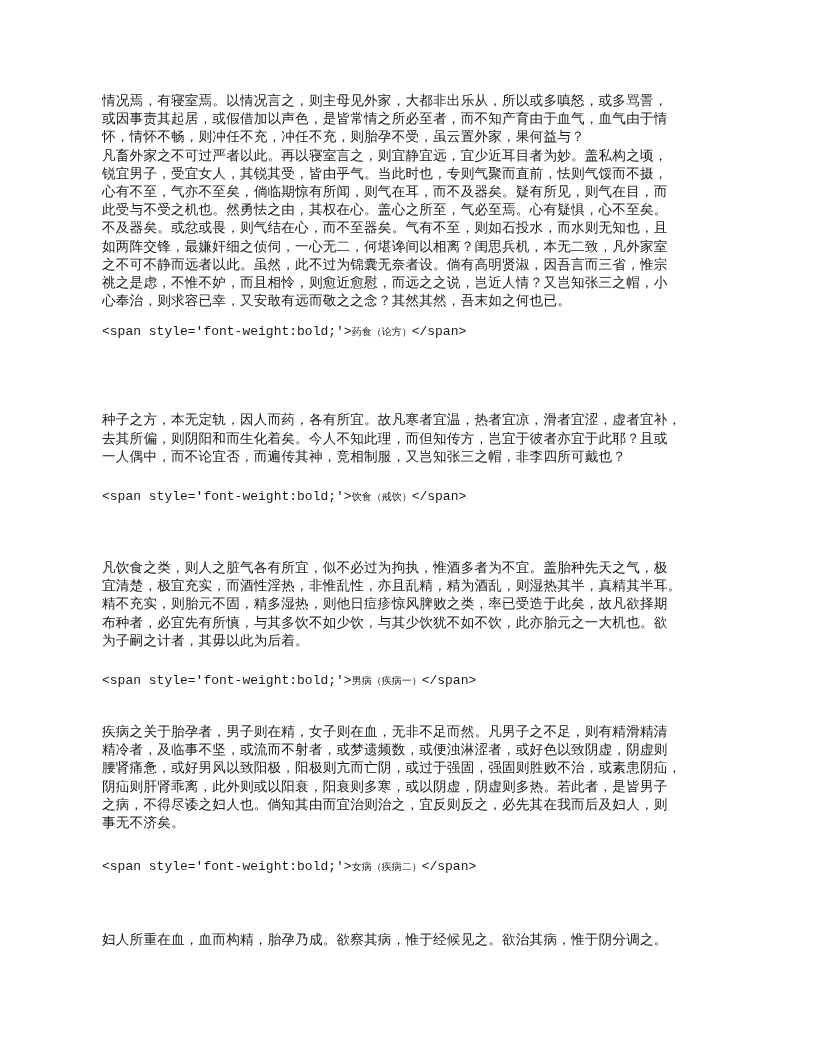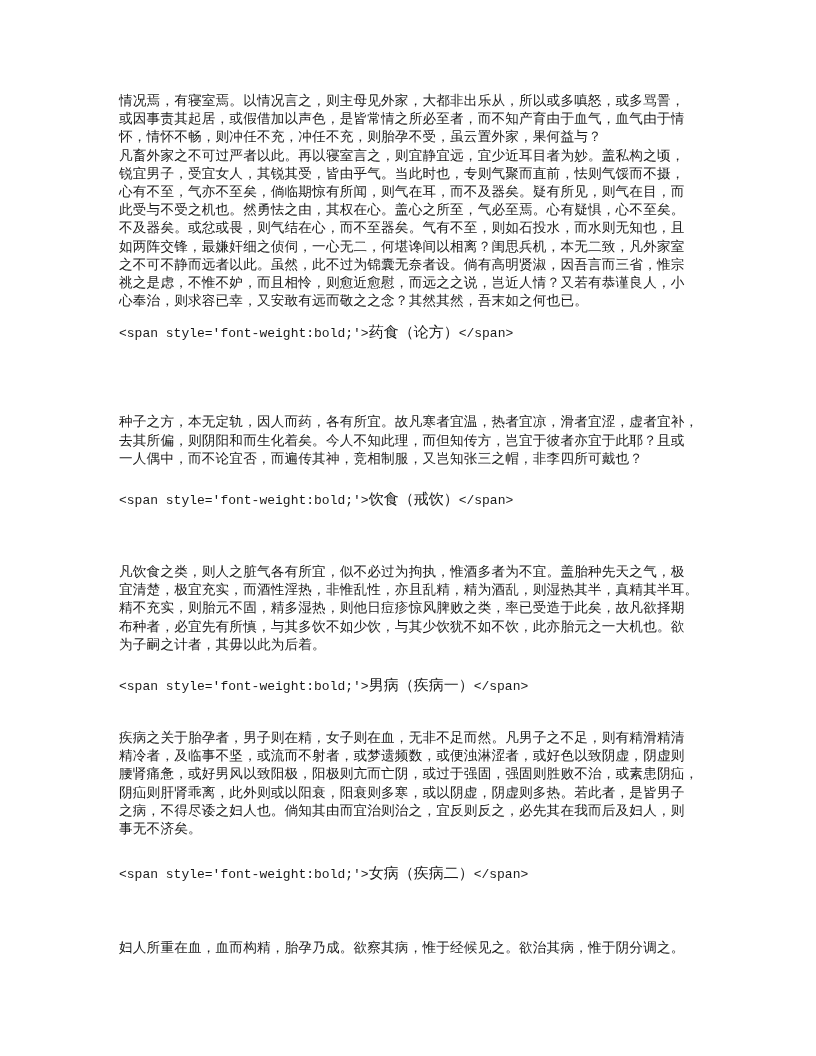--- a/index.html
+++ b/index.html
@@ -10,21 +10,21 @@
     body {
       width: 816px;
       height: 1056px;
       position: relative;
       overflow: hidden;
       font-family: "DejaVu Serif", "Liberation Serif", serif;
       color: #1a1a1a;
     }
     .page {
       position: absolute;
-      left: 119px;
+      left: 102px;
       top: 91px;
       width: 580px;
     }
     .para {
       margin: 0;
       font-size: 13.6px;
       line-height: 18.2px;
       letter-spacing: 0.2px;
       text-align: justify;
       word-break: break-all;
@@ -36,21 +36,21 @@
     .heading {
       margin: 0;
       font-size: 13px;
       line-height: 18px;
       white-space: nowrap;
       font-family: "Liberation Mono", "DejaVu Sans Mono", monospace;
       letter-spacing: 0px;
     }
     .heading .cjk {
       font-family: "DejaVu Serif", "Liberation Serif", serif;
-      font-size: 15px;
+      font-size: 10px;
     }
     #p1 { margin-top: 0; }
     #h1 { margin-top: 14px; }
     #p2 { margin-top: 69px; }
     #h2 { margin-top: 23px; }
     #p3 { margin-top: 52px; }
     #h3 { margin-top: 23px; }
     #p4 { margin-top: 32px; }
     #h4 { margin-top: 27px; }
     #p5 { margin-top: 54px; }
@@ -64,21 +64,21 @@
     <span class="line">情况焉，有寝室焉。以情况言之，则主母见外家，大都非出乐从，所以或多嗔怒，或多骂詈，</span>
     <span class="line">或因事责其起居，或假借加以声色，是皆常情之所必至者，而不知产育由于血气，血气由于情</span>
     <span class="line">怀，情怀不畅，则冲任不充，冲任不充，则胎孕不受，虽云置外家，果何益与？</span>
     <span class="line">凡畜外家之不可过严者以此。再以寝室言之，则宜静宜远，宜少近耳目者为妙。盖私构之顷，</span>
     <span class="line">锐宜男子，受宜女人，其锐其受，皆由乎气。当此时也，专则气聚而直前，怯则气馁而不摄，</span>
     <span class="line">心有不至，气亦不至矣，倘临期惊有所闻，则气在耳，而不及器矣。疑有所见，则气在目，而</span>
     <span class="line">此受与不受之机也。然勇怯之由，其权在心。盖心之所至，气必至焉。心有疑惧，心不至矣。</span>
     <span class="line">不及器矣。或忿或畏，则气结在心，而不至器矣。气有不至，则如石投水，而水则无知也，且</span>
     <span class="line">如两阵交锋，最嫌奸细之侦伺，一心无二，何堪谗间以相离？闺思兵机，本无二致，凡外家室</span>
     <span class="line">之不可不静而远者以此。虽然，此不过为锦囊无奈者设。倘有高明贤淑，因吾言而三省，惟宗</span>
-    <span class="line">祧之是虑，不惟不妒，而且相怜，则愈近愈慰，而远之之说，岂近人情？又若有恭谨良人，小</span>
+    <span class="line">祧之是虑，不惟不妒，而且相怜，则愈近愈慰，而远之之说，岂近人情？又岂知张三之帽，小</span>
     <span class="line">心奉治，则求容已幸，又安敢有远而敬之之念？其然其然，吾末如之何也已。</span>
   </p>
 
   <p class="heading" id="h1">
     <span>&lt;span style='font-weight:bold;'&gt;</span><span class="cjk">药食（论方）</span><span>&lt;/span&gt;</span>
   </p>
 
   <p class="para" id="p2">
     <span class="line">种子之方，本无定轨，因人而药，各有所宜。故凡寒者宜温，热者宜凉，滑者宜涩，虚者宜补，</span>
     <span class="line">去其所偏，则阴阳和而生化着矣。今人不知此理，而但知传方，岂宜于彼者亦宜于此耶？且或</span>

